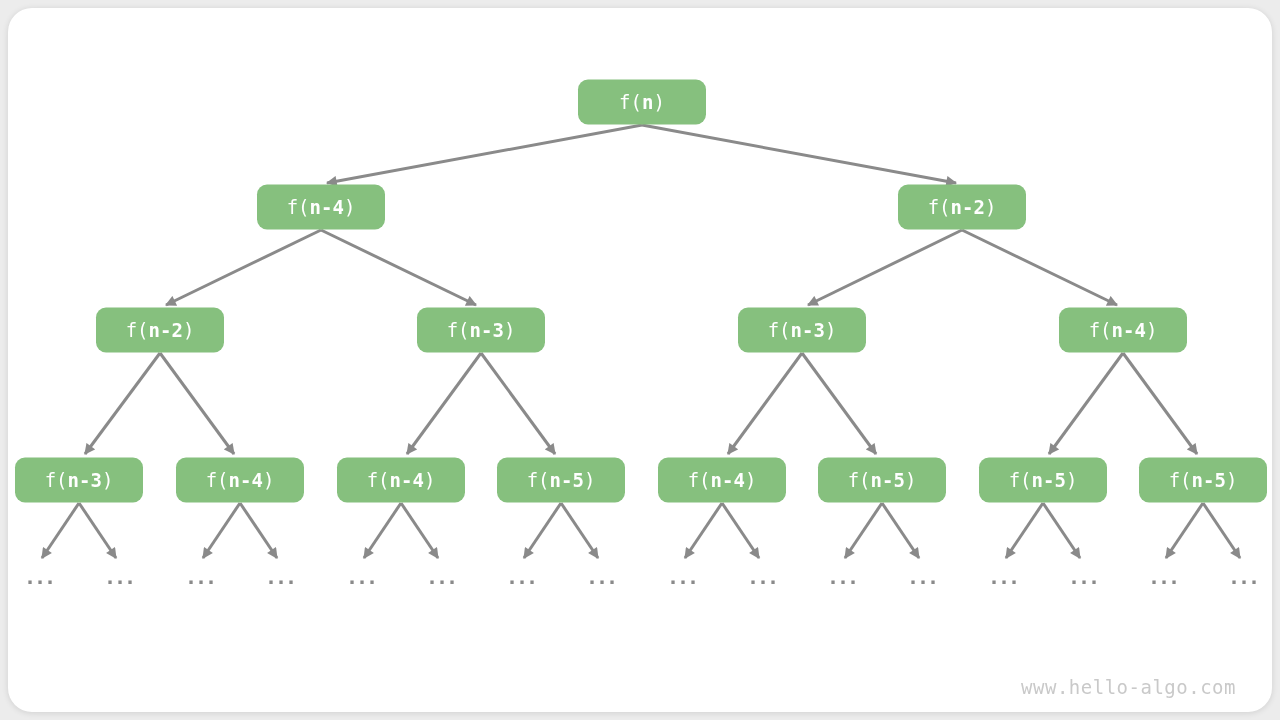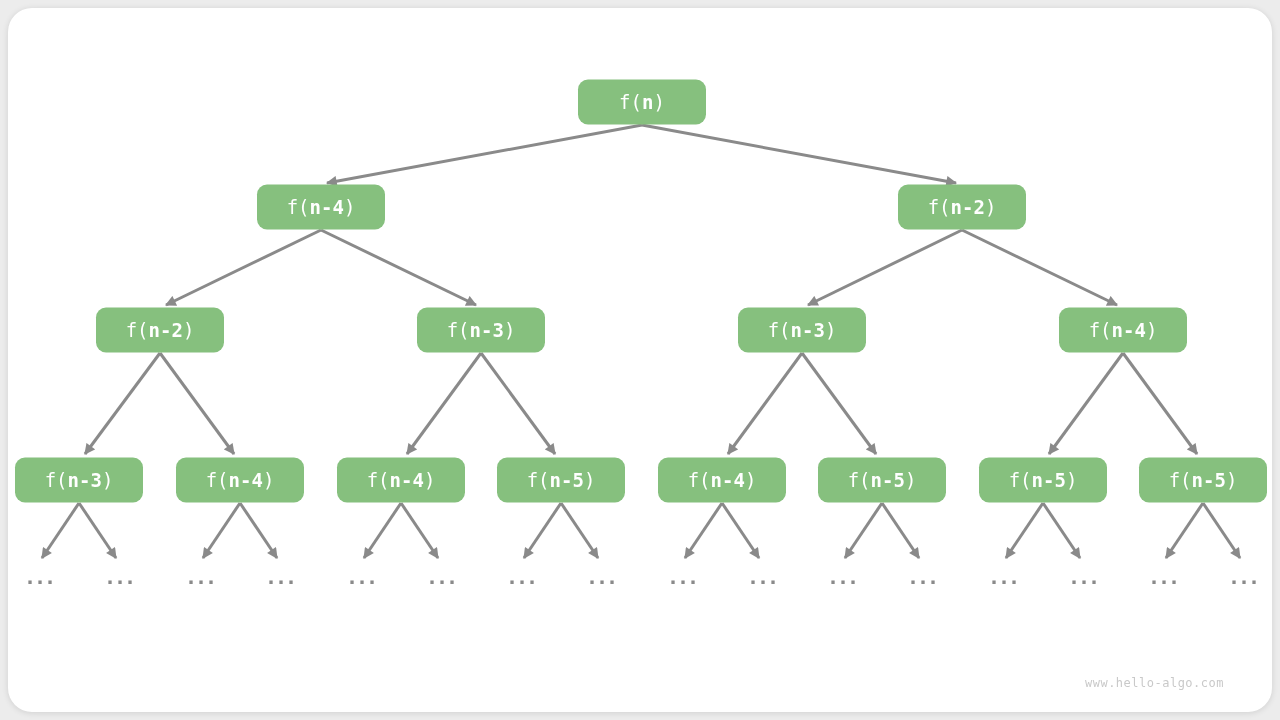--- a/index.html
+++ b/index.html
@@ -52,23 +52,23 @@
     transform: translateX(-50%);
     font-size: 20px;
     font-weight: bold;
     line-height: 1;
     letter-spacing: -2px;
     white-space: pre;
   }
 
   .watermark {
     position: absolute;
-    right: 56px;
+    right: 44px;
     top: 676px;
-    font-size: 12px;
+    font-size: 19px;
     letter-spacing: 0.5px;
     text-align: center;
   }
 </style>
 </head>
 <body style="background: rgb(236, 236, 236);">
 
 <div class="card" style="background: rgb(255, 255, 255);"></div>
 
 <div class="stage">

